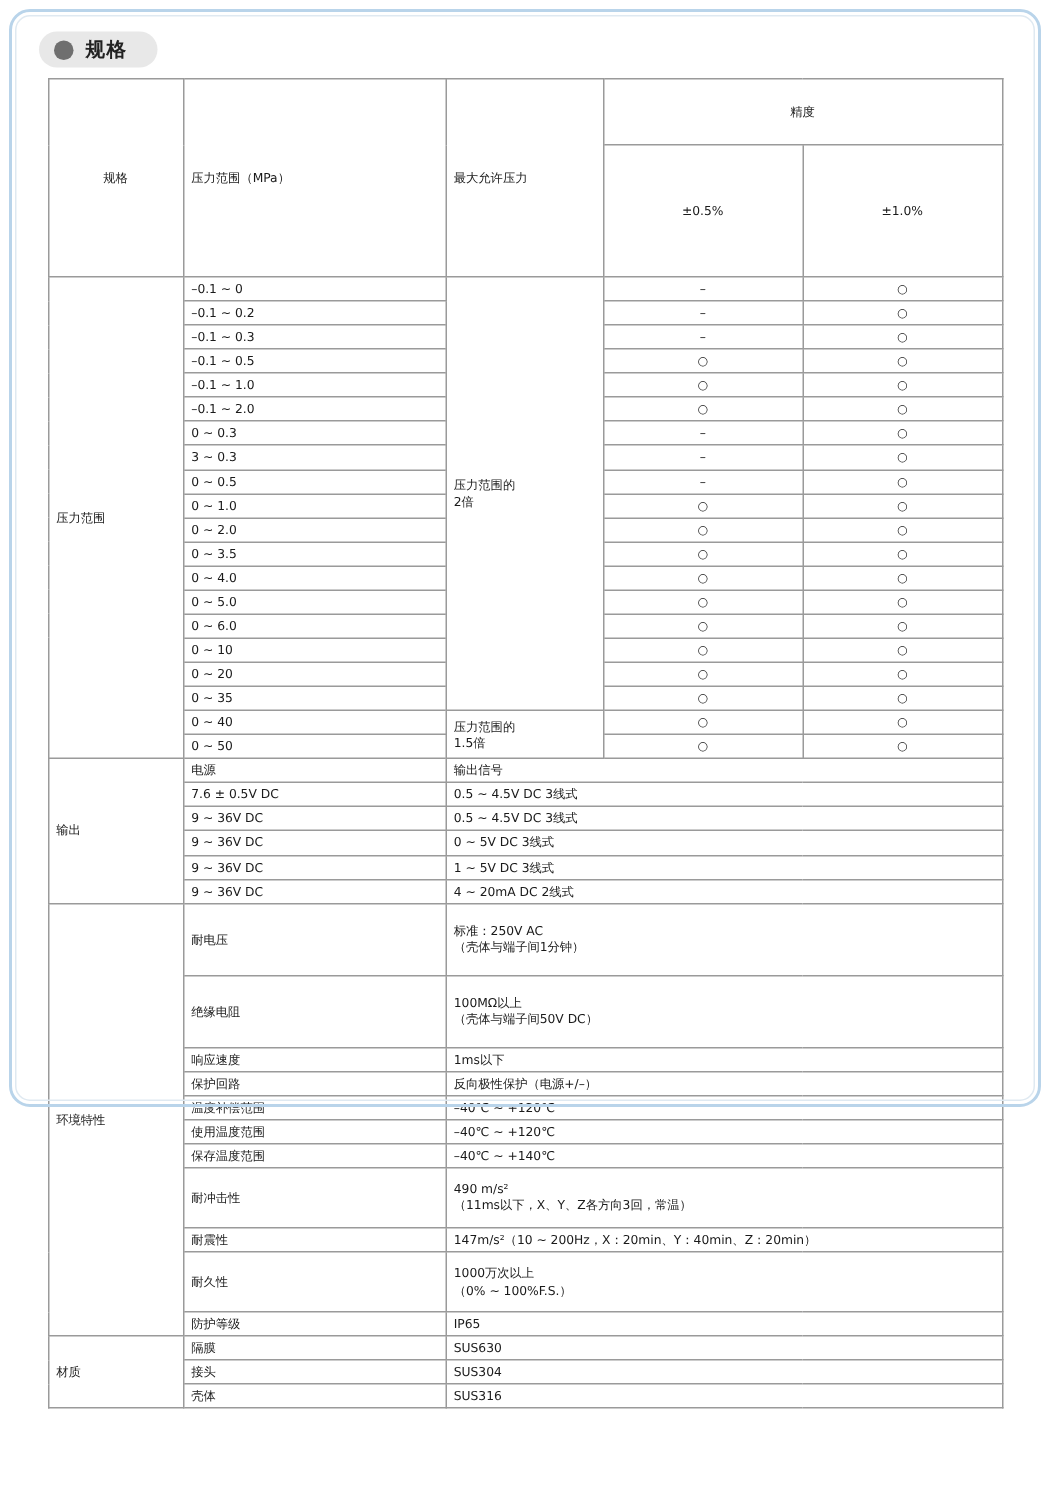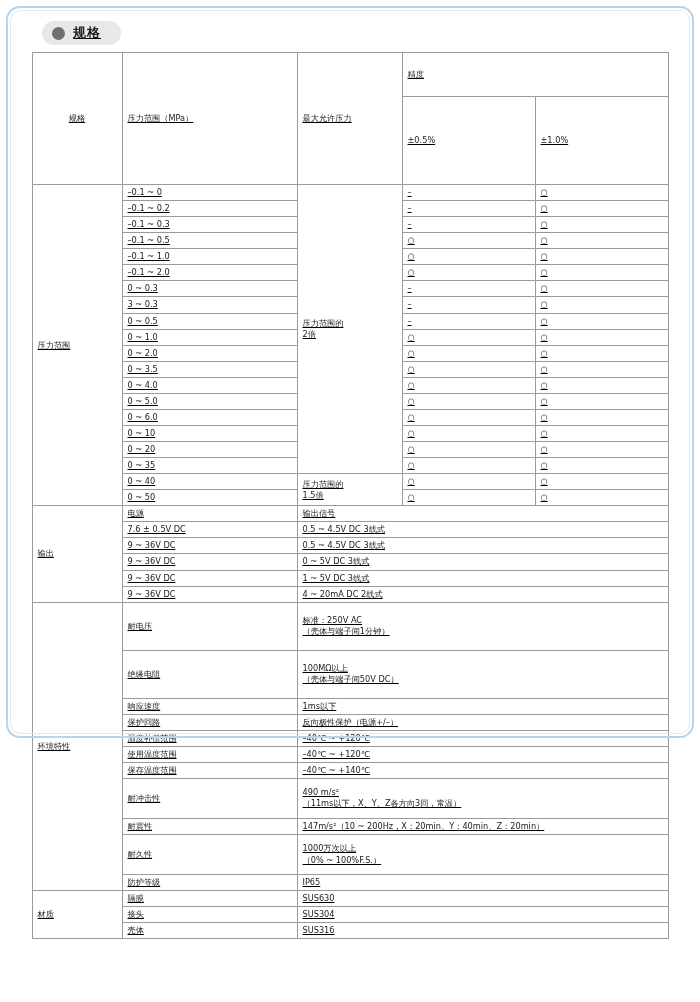--- a/index.html
+++ b/index.html
@@ -6,22 +6,21 @@
   html, body {
     margin: 0; padding: 0;
     width: 700px; height: 1002px;
     background: #ffffff;
     font-family: "DejaVu Sans", "Liberation Sans", sans-serif;
   }
   #page {
     position: relative;
     width: 700px; height: 744px;
     background: #ffffff;
-    padding: 10px 16px;
-    text-decoration: underline;
+    padding: 10px 0;
   }
   
   #frame {
     position: absolute;
     left: 6px; top: 6px; right: 6px; bottom: 6px;
     border: 2px solid #b9d4ea;
     border-radius: 14px;
     pointer-events: none;
   }
   #frame-inner {
@@ -77,21 +76,21 @@
   .hdr-cell {
     height: 132px;
     text-align: center;
   }
   .rowlabel {
     text-align: left;
     vertical-align: middle;
     font-size: 8.6px;
   }
   .left { text-align: left; }
-  .center { }
+  .center { text-align: center; }
   .r { height: 16px; }
   .circ { font-size: 9px; }
   .vtop { vertical-align: top; padding-top: 4px; }
   .tall { height: 40px; }
   .tall2 { height: 48px; }
 </style>
 </head>
 <body>
 
 <div id="page">

